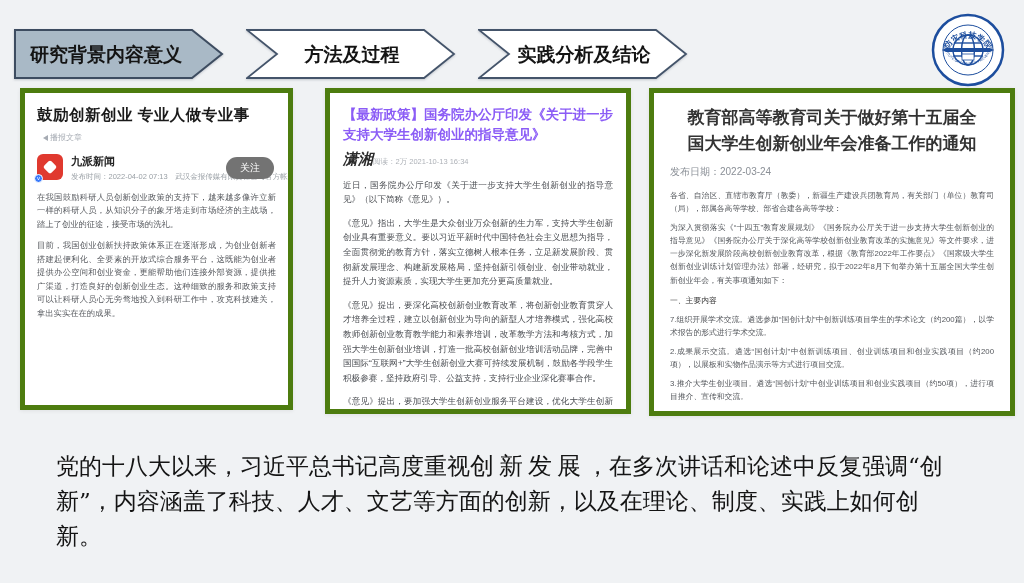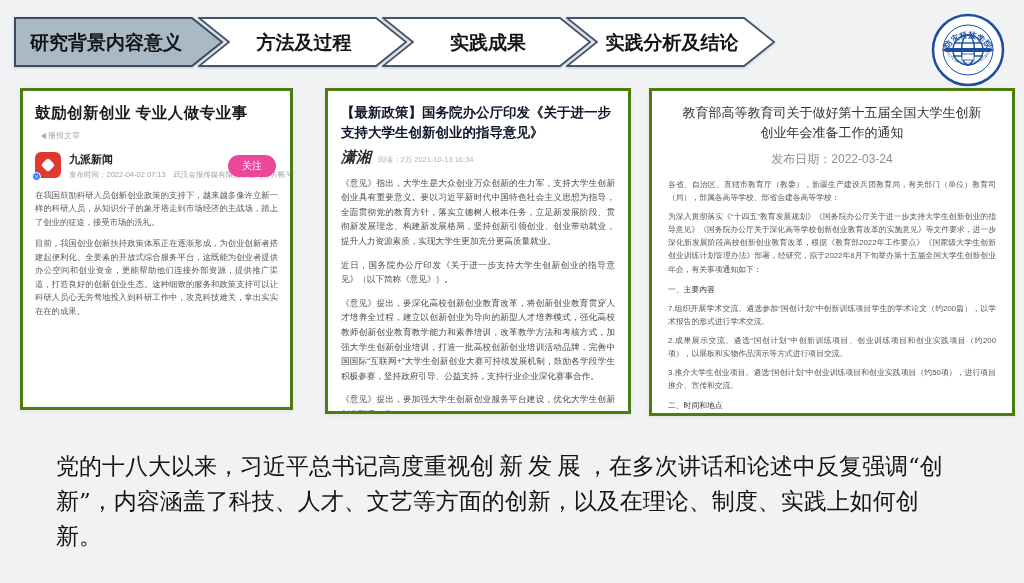--- a/index.html
+++ b/index.html
@@ -4,60 +4,60 @@
 <style>
   * { margin:0; padding:0; box-sizing:border-box; }
   html,body { width:1024px; height:583px; }
   body {
     font-family:"Liberation Sans","DejaVu Sans",sans-serif;
     background:#f0f2f4; position:relative; overflow:hidden;
   }
   .slide { position:absolute; inset:0; background:#f0f2f4; }
 
   
-  .nav { position:absolute; left:14px; top:16px; height:52px; display:flex; align-items:center; }
+  .nav { position:absolute; left:14px; top:28px; height:52px; display:flex; align-items:center;gap:48px; }
   .tab { display:block; }
   .tab + .tab { margin-left:-26px; }
   .tab svg { display:block; filter:drop-shadow(0 1px 1px rgba(60,70,90,.25)); }
   .tab text { font-family:"Liberation Sans","DejaVu Sans",sans-serif; font-weight:bold; font-size:19px; fill:#141414; }
 
   
   .logo { position:absolute; left:930px; top:12px; width:76px; height:76px; }
 
   
-  .panel { position:absolute; background:#ffffff; border:3px solid #4d7c0f;
+  .panel { position:absolute; background:#ffffff; border:5px solid #4d7c0f;
            box-shadow:0 1px 4px rgba(0,0,0,.07); overflow:hidden; }
   #panel-1 { left:20px;  top:88px; width:273px; height:322px; padding:12px 12px; }
   #panel-2 { left:325px; top:88px; width:306px; height:326px; padding:12px 13px; }
   #panel-3 { left:649px; top:88px; width:366px; height:328px; padding:12px 16px; }
 
   
   .a1-title { font-size:15.5px; font-weight:bold; color:#1a1a1a; letter-spacing:.5px; }
   .a1-tag { font-size:8px; color:#a6abb3; font-weight:normal; margin-left:6px; letter-spacing:0; white-space:nowrap; }
   .speaker-icon { display:inline-block; width:0; height:0; border-top:3px solid transparent; border-bottom:3px solid transparent; border-right:5px solid #a6abb3; margin-right:2px; vertical-align:middle; }
   .a1-head { position:relative; margin-top:9px; height:30px; }
   .a1-appicon { position:absolute; left:0; top:1px; width:26px; height:26px; border-radius:6px; background:#e0392f; }
   .a1-appicon .diamond { position:absolute; left:8px; top:8px; width:10px; height:10px; background:#ffffff; border-radius:2px; transform:rotate(45deg); }
   .a1-appicon .badge { position:absolute; left:-3px; bottom:-3px; width:9px; height:9px; border-radius:50%; background:#3a7bfb; border:1px solid #fff; color:#fff; font-size:6px; line-height:7px; text-align:center; }
   .a1-source { margin-left:34px; font-size:11px; font-weight:bold; color:#222; padding-top:1px; }
   .a1-meta { margin-left:34px; font-size:7.5px; color:#9aa0a6; margin-top:3px; white-space:nowrap; }
-  .follow-btn { position:absolute; right:2px; top:4px; background:#ec4899; color:#fff; border:none;
+  .follow-btn { position:absolute; right:2px; top:4px; background:#737373; color:#fff; border:none;
                 border-radius:999px; font-size:10px; padding:4px 14px; cursor:pointer; }
   .a1-body p { font-size:8.3px; color:#56595e; line-height:1.62; margin-top:8px; text-align:justify; }
 
   
-  .a2-title { font-size:13.5px; font-weight:bold; color:#0f172a; line-height:1.5; }
-  .a2-byline { margin-top:4px; display:flex; align-items:baseline; gap:7px; }
+  .a2-title { font-size:13.5px; font-weight:bold; color:#8b5cf6; line-height:1.5; }
+  .a2-byline { margin-top:4px; display:flex; align-items:baseline; gap:0; }
   .a2-sign { font-family:"DejaVu Serif","Liberation Serif",serif; font-style:italic; font-weight:bold; font-size:15px; color:#2b2b2b; }
   .a2-meta { font-size:7.5px; color:#aeb2b8; }
   .a2-body p { font-size:8.6px; color:#4a4d52; line-height:1.7; margin-top:9px; text-align:justify; }
 
   
-  .a3-title { font-size:13px; font-weight:normal; color:#333; text-align:center; line-height:1.5; padding:0 10px; }
-  .a3-date { font-size:12px; color:#8a8f96; text-align:center; margin-top:9px; }
+  .a3-title { font-size:17px; font-weight:bold; color:#333; text-align:center; line-height:1.5; padding:0 10px; }
+  .a3-date { font-size:10px; color:#8a8f96; text-align:left; margin-top:9px; }
   .a3-body { margin-top:10px; }
   .a3-body p { font-size:7.8px; color:#55585d; line-height:1.68; margin-top:6px; text-align:justify; }
   .a3-body p.sec { color:#333; margin-top:7px; }
 
   
   .quote { position:absolute; left:56px; top:448px; width:900px;
            font-family:"DejaVu Serif","Liberation Serif",serif;
            font-size:23px; color:#141414; line-height:1.5; }
   .quote .hl { font-size:24px; letter-spacing:5px; }
 </style>
@@ -70,26 +70,20 @@
     <div class="tab">
       <svg width="210" height="50" viewBox="0 0 210 50">
         <polygon points="1,1 178,1 208,25 178,49 1,49" fill="#a9b9c6" stroke="#3d4c60" stroke-width="2"></polygon>
         <text x="92" y="32" text-anchor="middle">研究背景内容意义</text>
       </svg>
     </div>
     <div class="tab">
       <svg width="210" height="50" viewBox="0 0 210 50">
         <polygon points="1,1 178,1 208,25 178,49 1,49 31,25" fill="#ffffff" stroke="#44546a" stroke-width="1.8"></polygon>
         <text x="106" y="32" text-anchor="middle">方法及过程</text>
-      </svg>
-    </div>
-    <div class="tab">
-      <svg width="210" height="50" viewBox="0 0 210 50">
-        <polygon points="1,1 178,1 208,25 178,49 1,49 31,25" fill="#ffffff" stroke="#44546a" stroke-width="1.8"></polygon>
-        <text x="106" y="32" text-anchor="middle">实践成果</text>
       </svg>
     </div>
     <div class="tab">
       <svg width="210" height="50" viewBox="0 0 210 50">
         <polygon points="1,1 178,1 208,25 178,49 1,49 31,25" fill="#ffffff" stroke="#44546a" stroke-width="1.8"></polygon>
         <text x="106" y="32" text-anchor="middle">实践分析及结论</text>
       </svg>
     </div>
   </div>
 
@@ -139,22 +133,22 @@
     </div>
   </div>
 
   <div class="panel" id="panel-2">
     <div class="a2-title">【最新政策】国务院办公厅印发《关于进一步支持大学生创新创业的指导意见》</div>
     <div class="a2-byline">
       <span class="a2-sign">潇湘</span>
       <span class="a2-meta">阅读：2万 2021-10-13 16:34</span>
     </div>
     <div class="a2-body">
+      <p>近日，国务院办公厅印发《关于进一步支持大学生创新创业的指导意见》（以下简称《意见》）。</p>
       <p>《意见》指出，大学生是大众创业万众创新的生力军，支持大学生创新创业具有重要意义。要以习近平新时代中国特色社会主义思想为指导，全面贯彻党的教育方针，落实立德树人根本任务，立足新发展阶段、贯彻新发展理念、构建新发展格局，坚持创新引领创业、创业带动就业，提升人力资源素质，实现大学生更加充分更高质量就业。</p>
-      <p>近日，国务院办公厅印发《关于进一步支持大学生创新创业的指导意见》（以下简称《意见》）。</p>
       <p>《意见》提出，要深化高校创新创业教育改革，将创新创业教育贯穿人才培养全过程，建立以创新创业为导向的新型人才培养模式，强化高校教师创新创业教育教学能力和素养培训，改革教学方法和考核方式，加强大学生创新创业培训，打造一批高校创新创业培训活动品牌，完善中国国际“互联网+”大学生创新创业大赛可持续发展机制，鼓励各学段学生积极参赛，坚持政府引导、公益支持，支持行业企业深化赛事合作。</p>
       <p>《意见》提出，要加强大学生创新创业服务平台建设，优化大学生创新创业环境，构…</p>
     </div>
   </div>
 
   <div class="panel" id="panel-3">
     <div class="a3-title">教育部高等教育司关于做好第十五届全国大学生创新创业年会准备工作的通知</div>
     <div class="a3-date">发布日期：2022-03-24</div>
     <div class="a3-body">
       <p>各省、自治区、直辖市教育厅（教委），新疆生产建设兵团教育局，有关部门（单位）教育司（局），部属各高等学校、部省合建各高等学校：</p>

